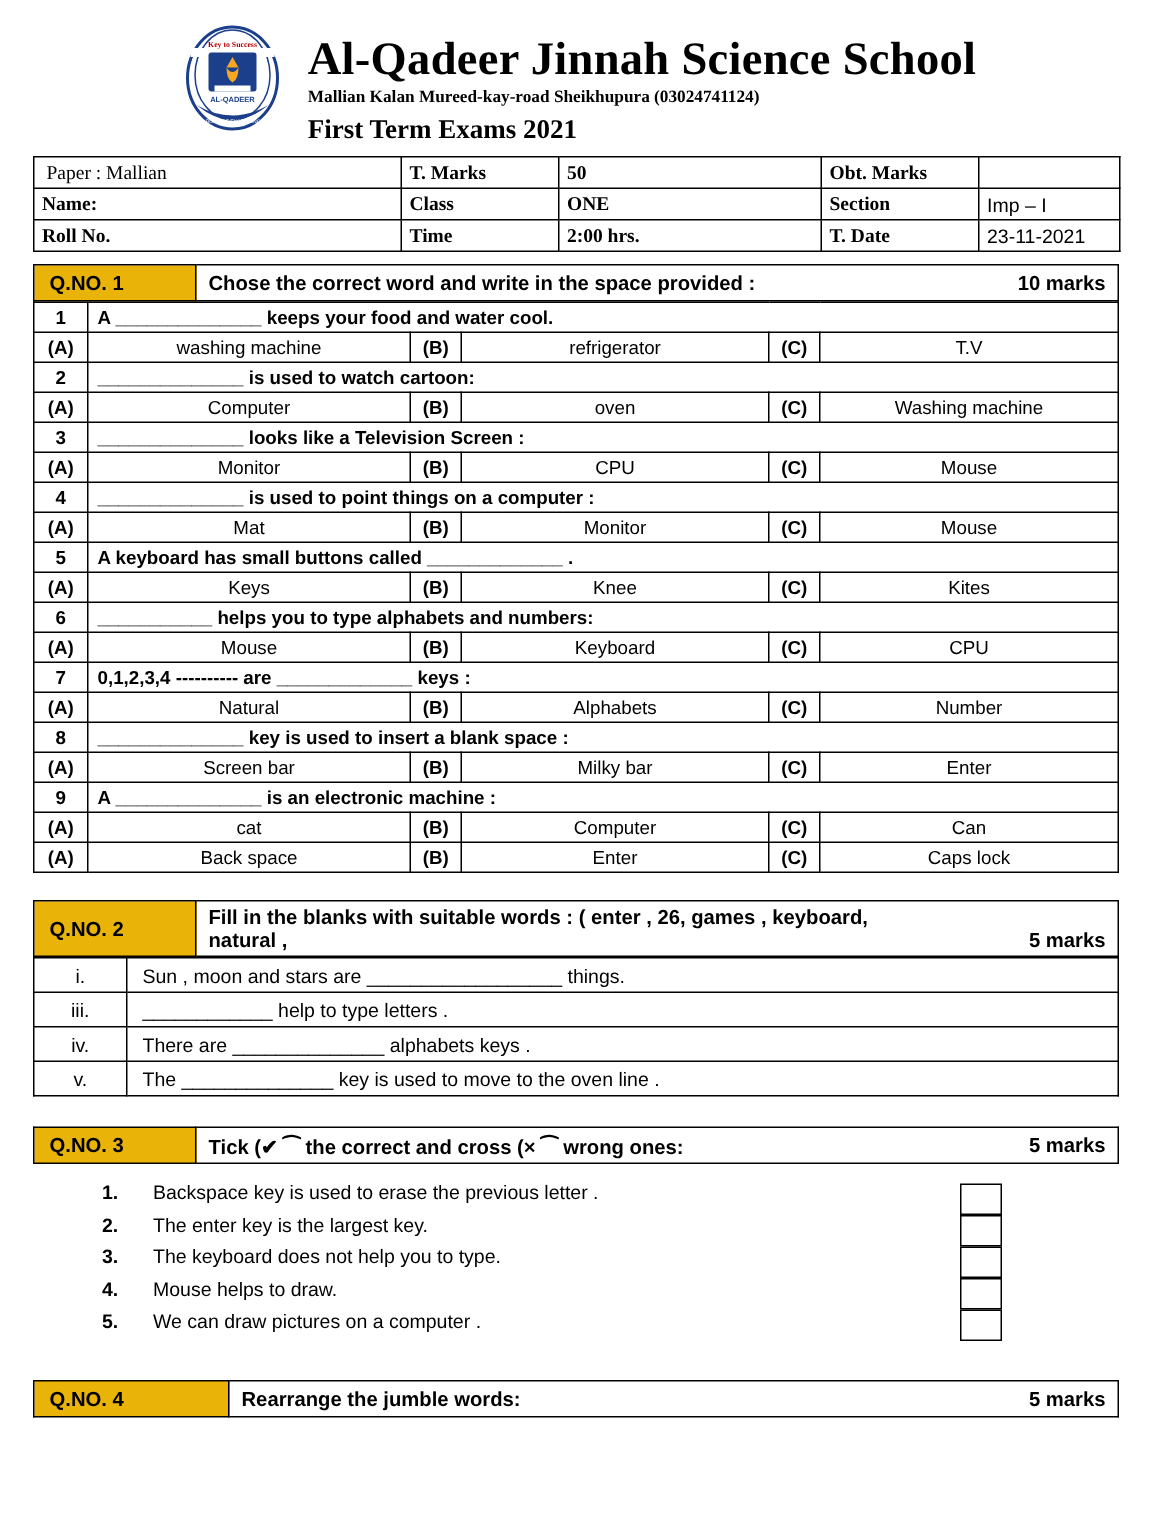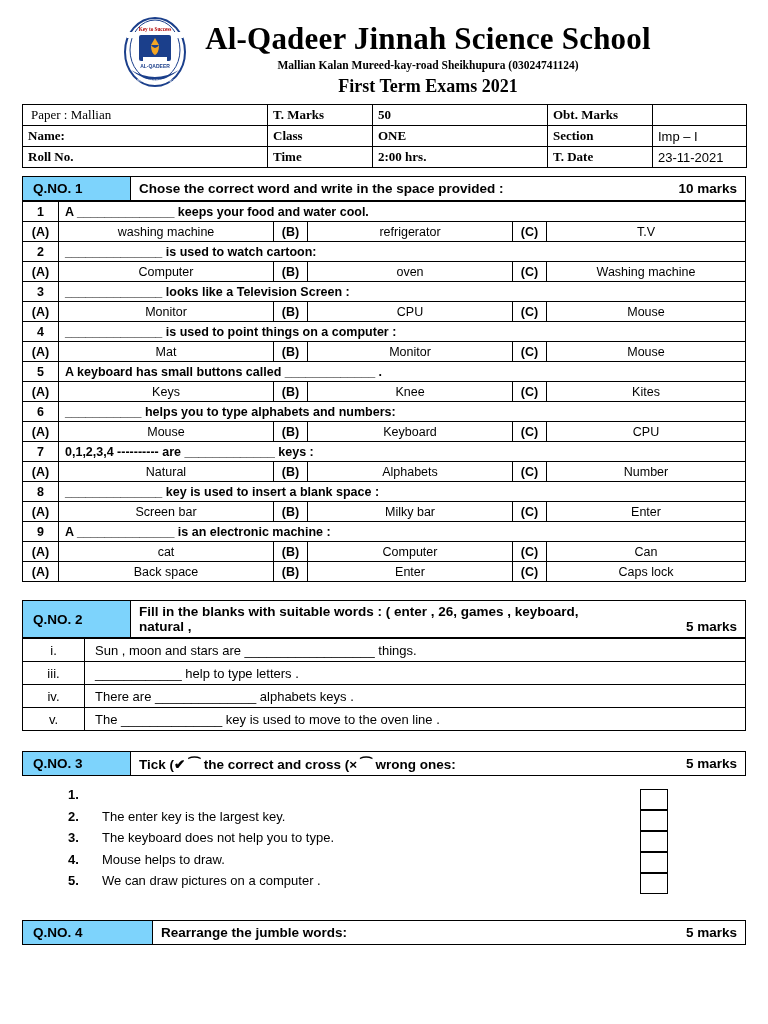--- a/index.html
+++ b/index.html
@@ -30,21 +30,20 @@
     padding-top: 6px;
   }
   .logo {
     width: 76px;
     height: 76px;
     flex: 0 0 76px;
     position: relative;
   }
   .logo svg { display: block; }
   .header-text {
-    text-align: center;
     padding-top: 6px;
   }
   .school-name {
     font-family: "Liberation Serif", serif;
     font-weight: bold;
     font-size: 31px;
     line-height: 1.1;
     letter-spacing: .2px;
   }
   .school-addr {
@@ -86,21 +85,21 @@
 
   
   .qbar { margin-top: 8px; }
   .qbar td {
     font-weight: bold;
     font-size: 13.5px;
     height: 24px;
     padding: 3px 8px;
   }
   .qbar .qlabel {
-    background: #7dd3fc;
+    background: #eab308;
     text-align: left;
     padding-left: 10px;
   }
   .qbar .qtext { text-align: left; }
   .marks { float: right; }
 
   
   .mcq { margin-top: 0; }
   .mcq td { height: 20px; font-size: 12.5px; }
   .mcq .num {
@@ -427,20 +426,21 @@
         <td class="qtext">
           <span>Tick (✔ ⁀ the correct and cross (× ⁀ wrong ones:</span>
           <span class="marks">5 marks</span>
         </td>
       </tr>
     </tbody>
       </table>
     <div class="tc-list" id="tc-list">
         <div class="tc-row">
           <span class="n">1.</span>
+          <span>Backspace key is used to erase the previous letter .</span>
         </div>
         <div class="tc-row">
           <span class="n">2.</span>
           <span>The enter key is the largest key.</span>
         </div>
         <div class="tc-row">
           <span class="n">3.</span>
           <span>The keyboard does not help you to type.</span>
         </div>
         <div class="tc-row">

